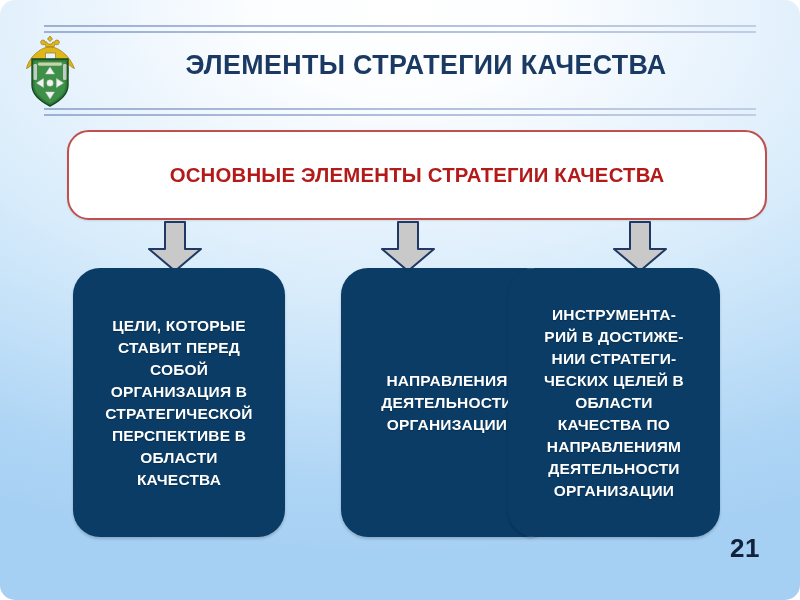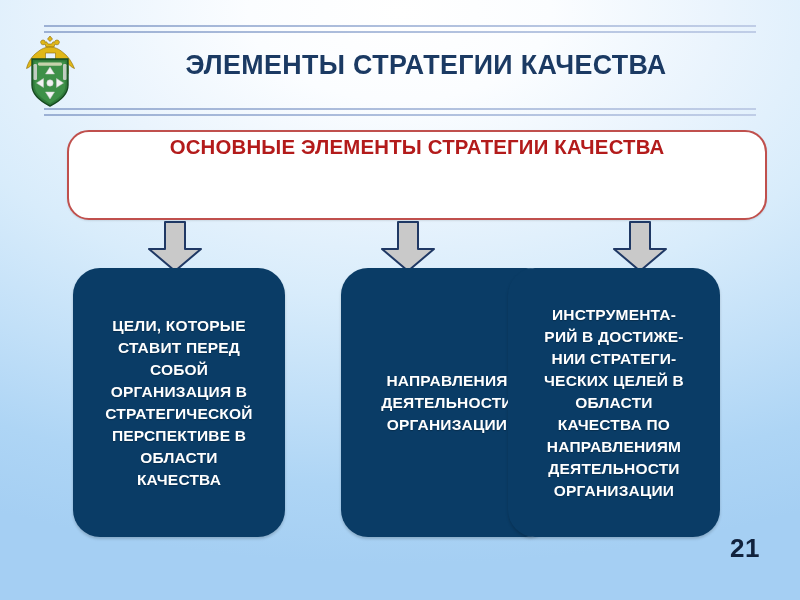--- a/index.html
+++ b/index.html
@@ -20,20 +20,21 @@
     background:
       radial-gradient(ellipse 118% 92% at 50% 2%,
         #ffffff 0%,
         #fbfdff 16%,
         #eaf4fd 34%,
         #d8ecfb 52%,
         #c2e0f8 70%,
         #aed5f5 86%,
         #a5cff3 100%);
     overflow: hidden;
+    border-radius: 15px;
   }
 
   
   .rule {
     position: absolute;
     left: 44px;
     width: 712px;
     height: 2px;
     background: linear-gradient(to right, #8fa5cd 0%, #9fb2d6 45%, #b9c7e3 100%);
     opacity: .85;
@@ -74,20 +75,21 @@
     position: absolute;
     left: 67px;
     top: 130px;
     width: 700px;
     height: 90px;
     box-sizing: border-box;
     background: #ffffff;
     border: 2px solid #c0504d;
     border-radius: 22px;
     display: flex;
+    align-items: center;
     justify-content: center;
     box-shadow: 0 1px 2px rgba(0,0,0,.10);
   }
   .callout-text {
     font-size: 21px;
     font-weight: bold;
     color: #b31b1b;
     text-align: center;
     line-height: 30px;
     letter-spacing: .2px;

